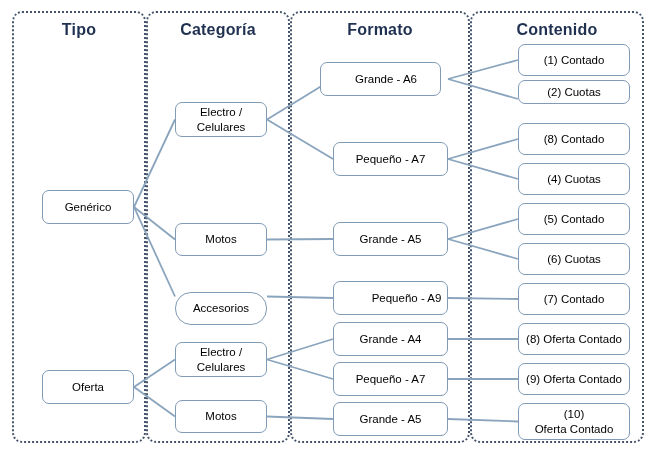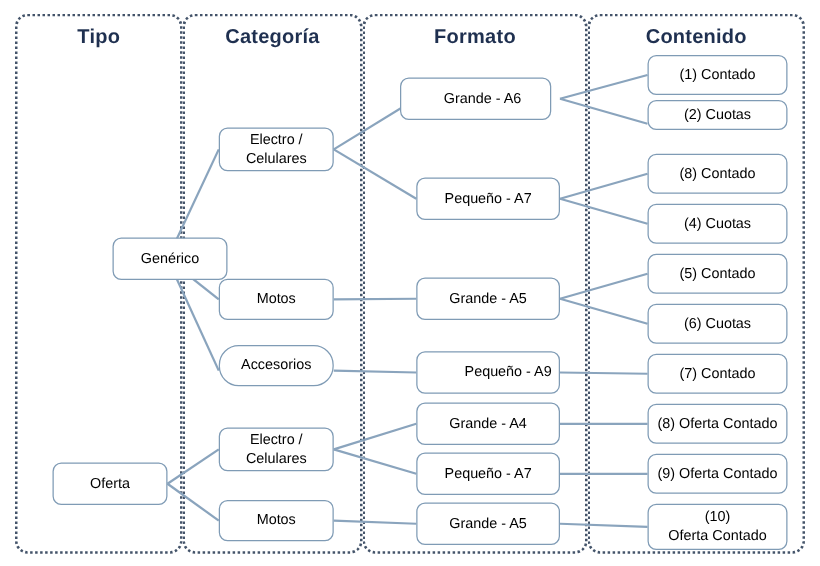--- a/index.html
+++ b/index.html
@@ -95,25 +95,25 @@
       <line x1="448" y1="159" x2="518" y2="179" stroke="#8aa4bd" stroke-width="1.8"></line>
       <line x1="448" y1="239" x2="518" y2="219" stroke="#8aa4bd" stroke-width="1.8"></line>
       <line x1="448" y1="239" x2="518" y2="259" stroke="#8aa4bd" stroke-width="1.8"></line>
       <line x1="448" y1="298" x2="518" y2="299" stroke="#8aa4bd" stroke-width="1.8"></line>
       <line x1="448" y1="339" x2="518" y2="339" stroke="#8aa4bd" stroke-width="1.8"></line>
       <line x1="448" y1="379" x2="518" y2="379" stroke="#8aa4bd" stroke-width="1.8"></line>
       <line x1="448" y1="419" x2="518" y2="421.5" stroke="#8aa4bd" stroke-width="1.8"></line>
     </svg>
 
   <div id="nodes-layer">
-      <div class="node" style="left: 42px; top: 190px; width: 92px; height: 34px; border-color: rgb(127, 155, 181); color: rgb(0, 0, 0); margin-left: 48px;">Genérico</div>
+      <div class="node" style="left: 42px; top: 190px; width: 92px; height: 34px; border-color: rgb(127, 155, 181); color: rgb(0, 0, 0);">Genérico</div>
       <div class="node" style="left: 42px; top: 370px; width: 92px; height: 34px; border-color: rgb(127, 155, 181); color: rgb(0, 0, 0);">Oferta</div>
       <div class="node" style="left: 175px; top: 102px; width: 92px; height: 35px; border-color: rgb(127, 155, 181); color: rgb(0, 0, 0);">Electro / Celulares</div>
       <div class="node" style="left: 175px; top: 223px; width: 92px; height: 33px; border-color: rgb(127, 155, 181); color: rgb(0, 0, 0);">Motos</div>
-      <div class="node" style="left: 175px; top: 276px; width: 92px; height: 33px; border-color: rgb(127, 155, 181); color: rgb(0, 0, 0); border-radius: 16px;">Accesorios</div>
+      <div class="node" style="left: 175px; top: 292px; width: 92px; height: 33px; border-color: rgb(127, 155, 181); color: rgb(0, 0, 0); border-radius: 16px;">Accesorios</div>
       <div class="node" style="left: 175px; top: 342px; width: 92px; height: 35px; border-color: rgb(127, 155, 181); color: rgb(0, 0, 0);">Electro / Celulares</div>
       <div class="node" style="left: 175px; top: 400px; width: 92px; height: 33px; border-color: rgb(127, 155, 181); color: rgb(0, 0, 0);">Motos</div>
       <div class="node" style="left: 320px; top: 62px; width: 121px; height: 34px; border-color: rgb(127, 155, 181); color: rgb(0, 0, 0); padding-left: 15px;">Grande  -  A6</div>
       <div class="node" style="left: 333px; top: 142px; width: 115px; height: 34px; border-color: rgb(127, 155, 181); color: rgb(0, 0, 0);">Pequeño  -  A7</div>
       <div class="node" style="left: 333px; top: 222px; width: 115px; height: 34px; border-color: rgb(127, 155, 181); color: rgb(0, 0, 0);">Grande  -  A5</div>
       <div class="node" style="left: 333px; top: 281px; width: 115px; height: 34px; border-color: rgb(127, 155, 181); color: rgb(0, 0, 0); padding-left: 36px;">Pequeño  -  A9</div>
       <div class="node" style="left: 333px; top: 322px; width: 115px; height: 34px; border-color: rgb(127, 155, 181); color: rgb(0, 0, 0);">Grande  -  A4</div>
       <div class="node" style="left: 333px; top: 362px; width: 115px; height: 34px; border-color: rgb(127, 155, 181); color: rgb(0, 0, 0);">Pequeño  -  A7</div>
       <div class="node" style="left: 333px; top: 402px; width: 115px; height: 34px; border-color: rgb(127, 155, 181); color: rgb(0, 0, 0);">Grande  -  A5</div>
       <div class="node" style="left: 518px; top: 44px; width: 112px; height: 32px; border-color: rgb(127, 155, 181); color: rgb(0, 0, 0);">(1)   Contado</div>

